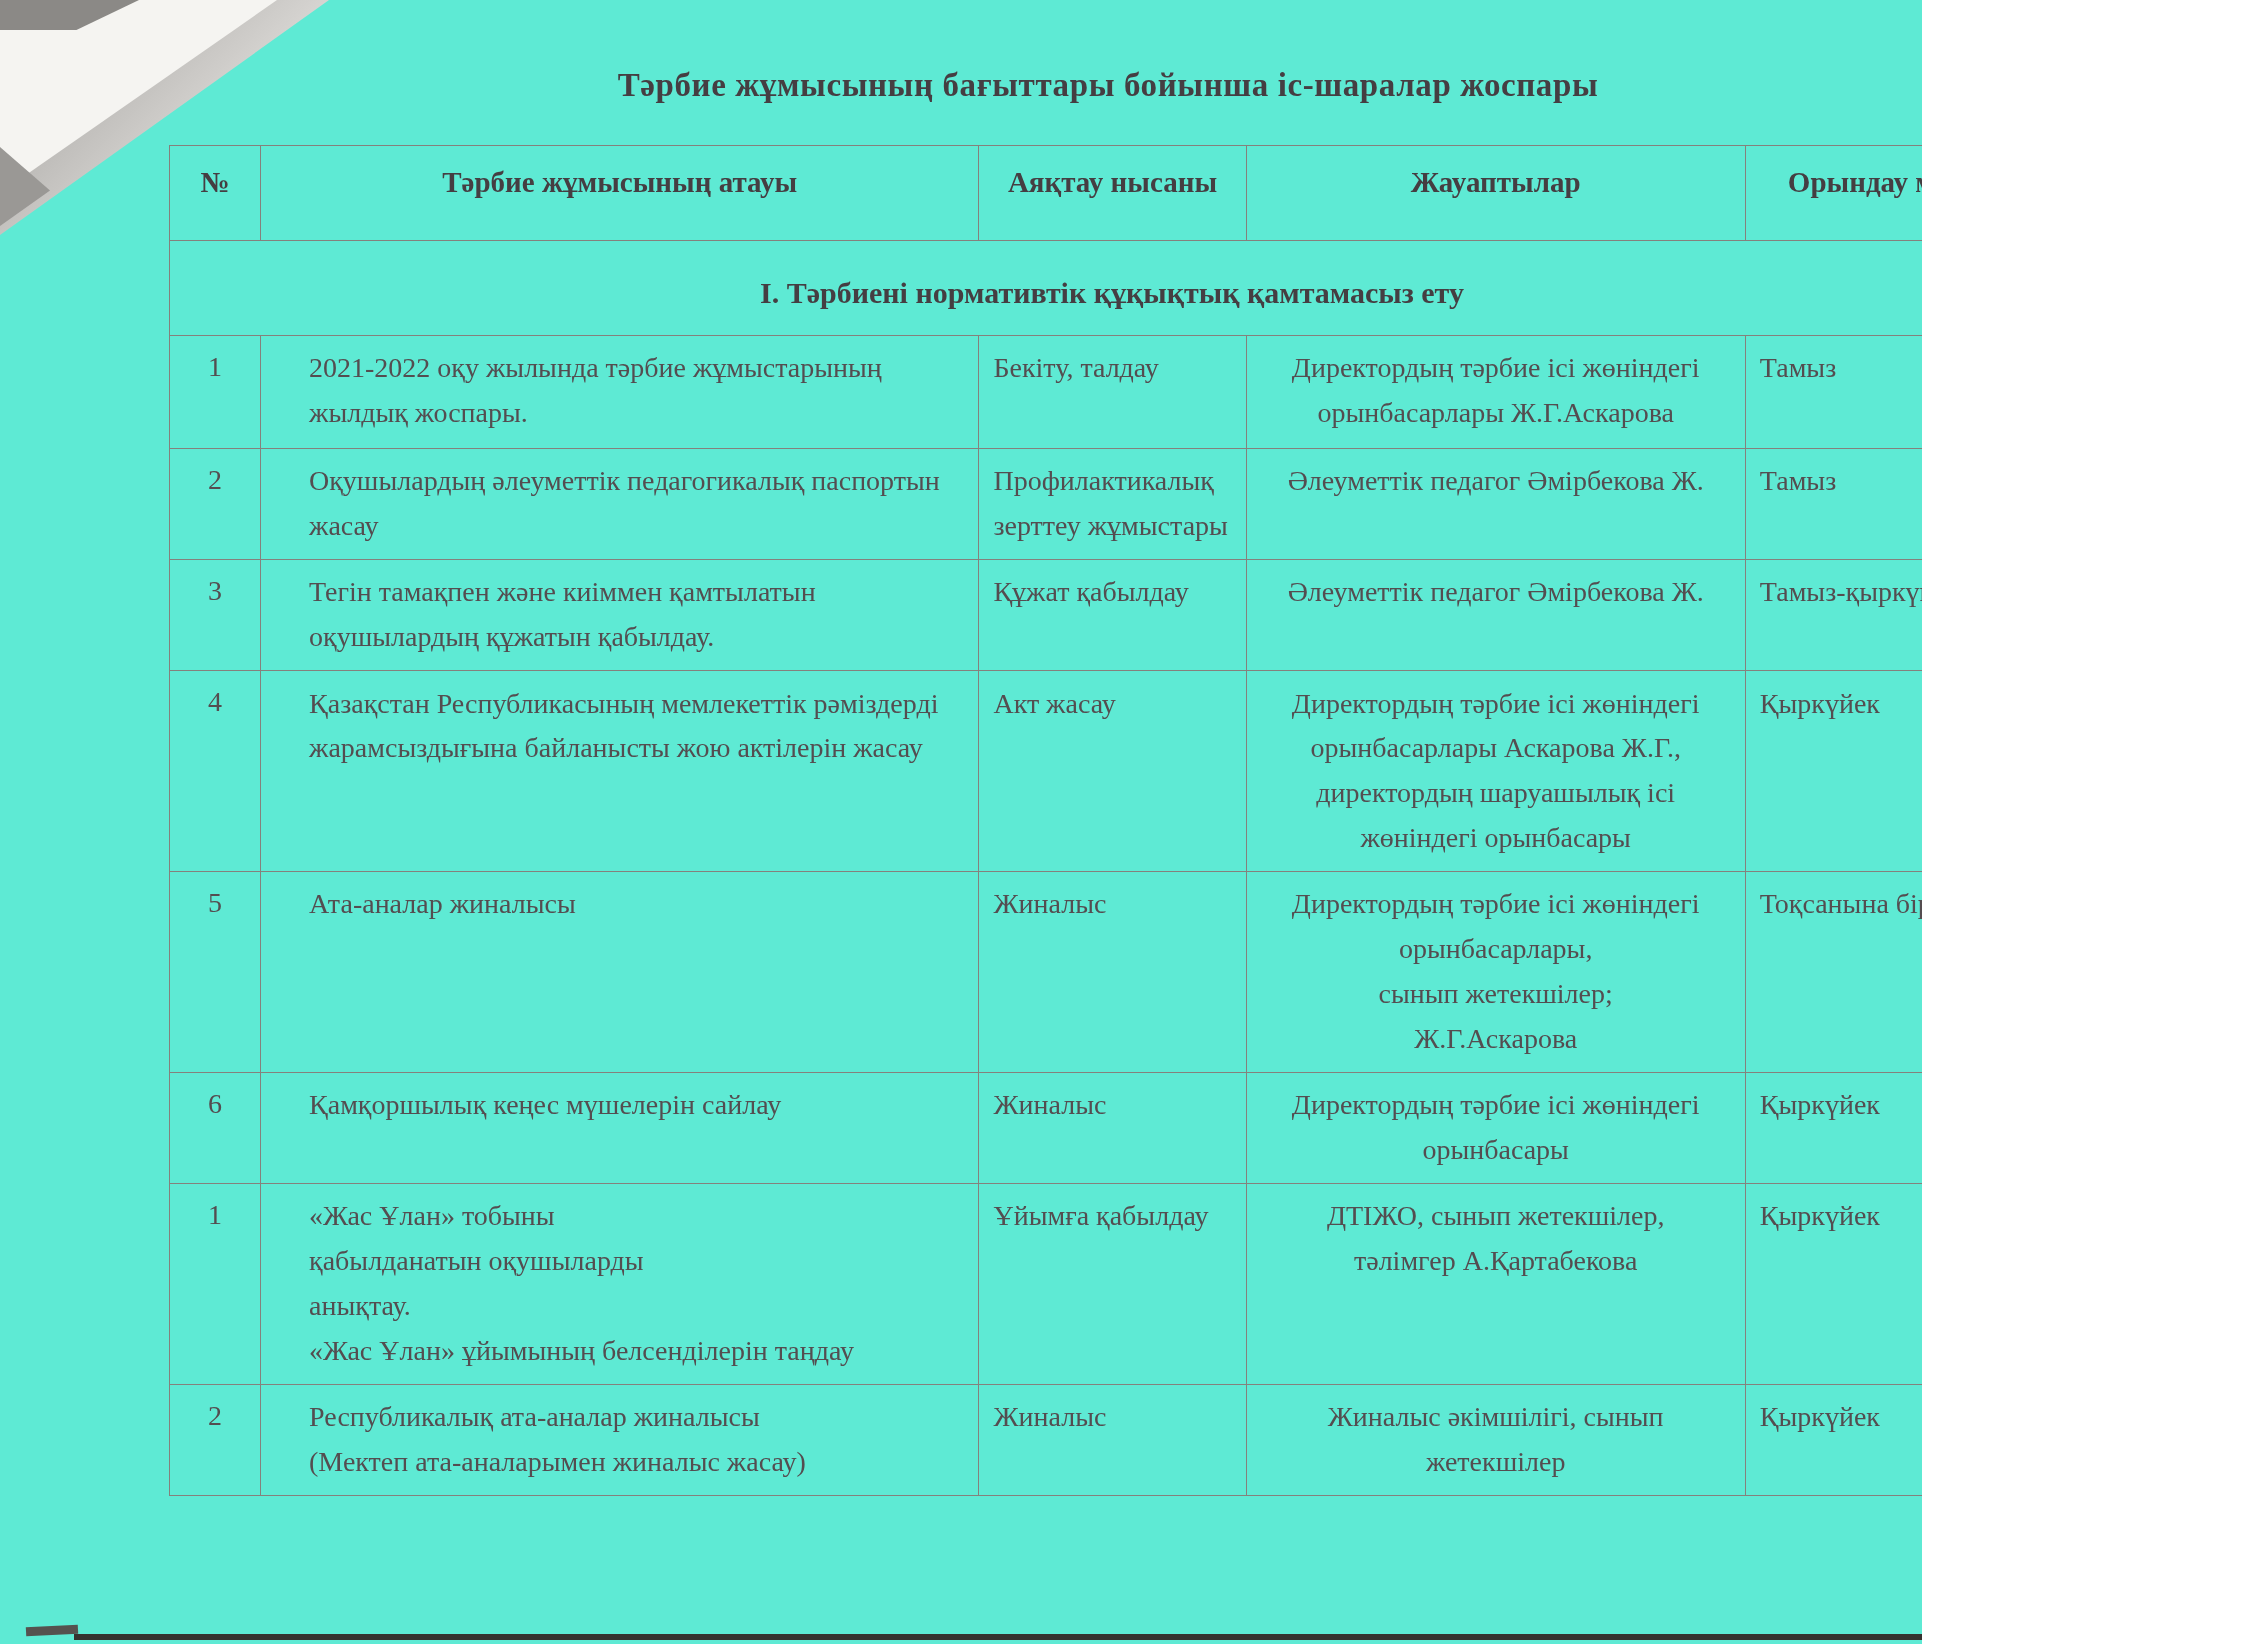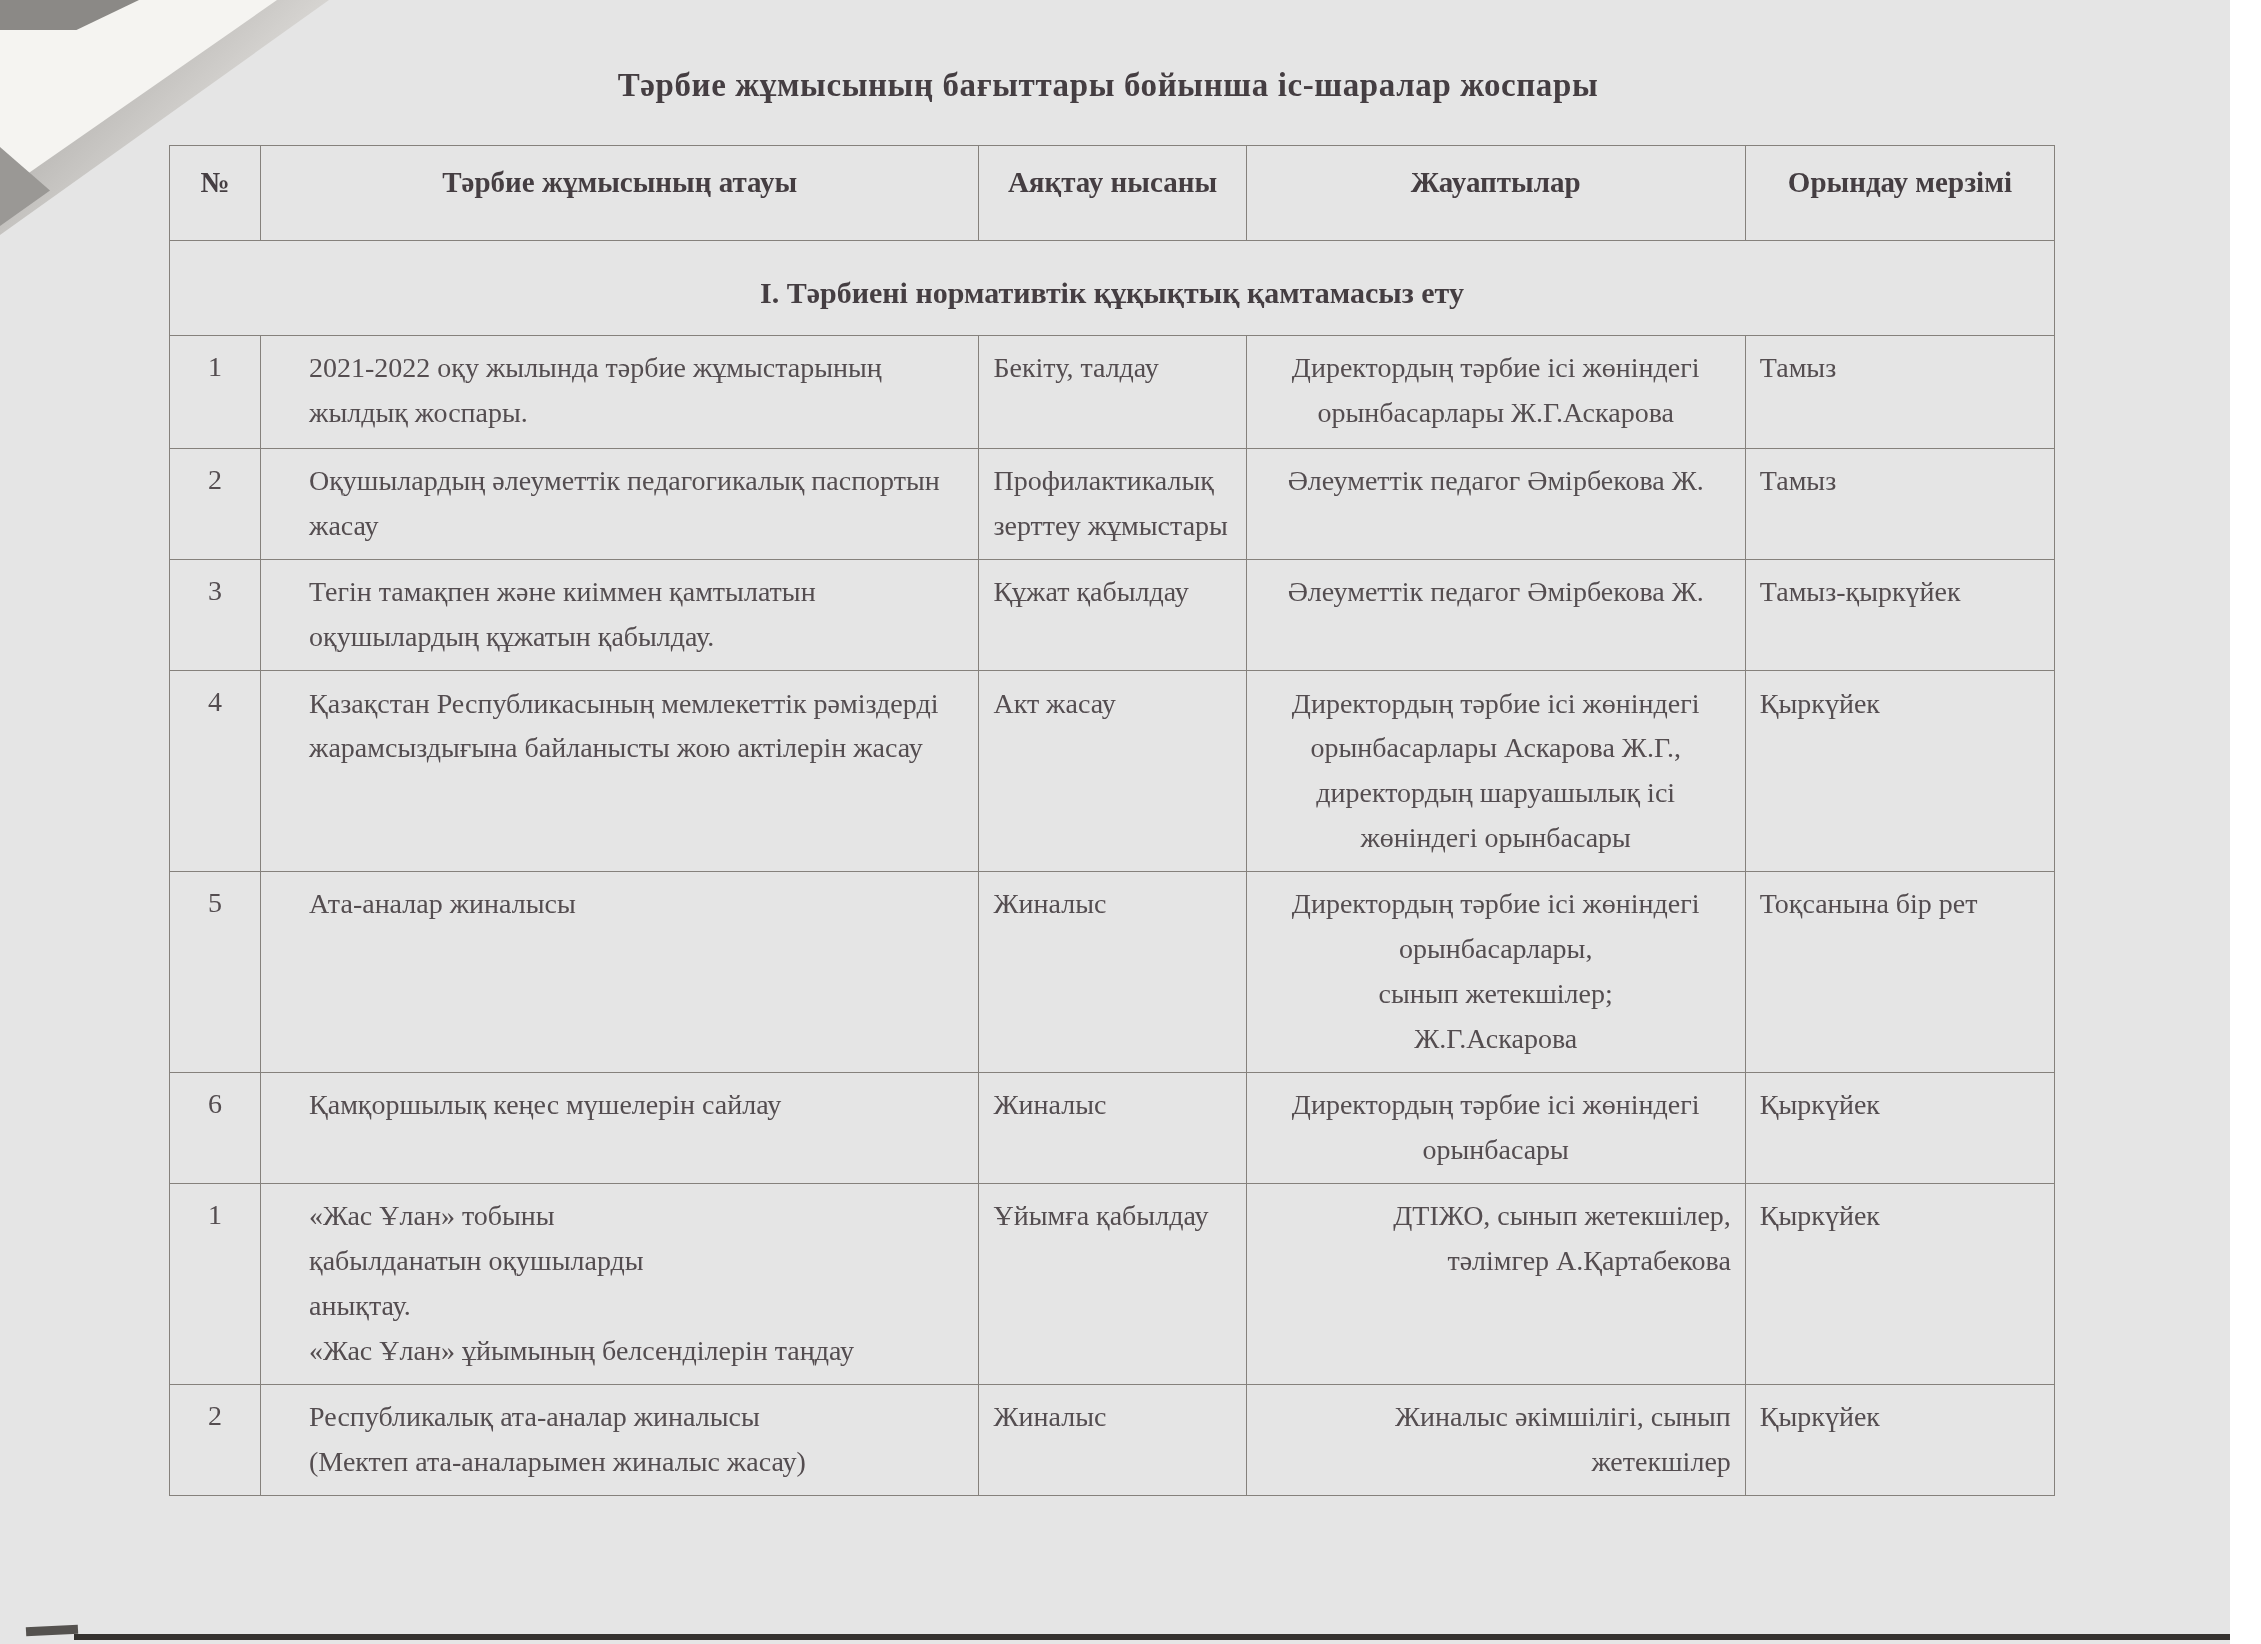--- a/index.html
+++ b/index.html
@@ -1,19 +1,19 @@
 <!DOCTYPE html>
 <html style="font-size:10.3px"><head>
 <meta charset="utf-8">
 <style>
   html,body { margin:0; padding:0; }
   .page {
     position:relative;
-    width:2230px; height:1644px;
-    background:#e5e5e5;
+    width:1922px; height:1644px;
+    background:#5eead4;
     font-family:"Liberation Serif","DejaVu Serif",serif;
     color:#4c4548;
     overflow:hidden;
   }
   
   .fold-outer {
     position:absolute; top:0; left:0; width:329px; height:235px;
     background:linear-gradient(135deg,#8f8d8a 0%,#b9b7b4 30%,#d8d6d3 60%,#eceae7 100%);
     clip-path:polygon(0 0,100% 0,0 100%);
   }
@@ -77,21 +77,21 @@
     font-weight:bold;
     text-align:center;
     font-size:30px;
     color:#453e42;
     padding-top:28px;
   }
   td.num  { text-align:center; padding-top:9px; }
   td.name { text-align:left;padding-left:48px; }
   td.form { text-align:left; }
   td.resp { text-align:center; }
-  td.resp-left { text-align:right; }
+  td.resp-left { text-align:center; }
   td.term { text-align:left; }
   .pre { white-space:pre-line; }
   
   tr.h-head { height:95px; }
   tr.h-sec1 { height:95px; }
   tr.h-r1 { height:113px; }
   tr.h-r2 { height:103px; }
   tr.h-r3 { height:100px; }
   tr.h-r4 { height:193px; }
   tr.h-r5 { height:148px; }

